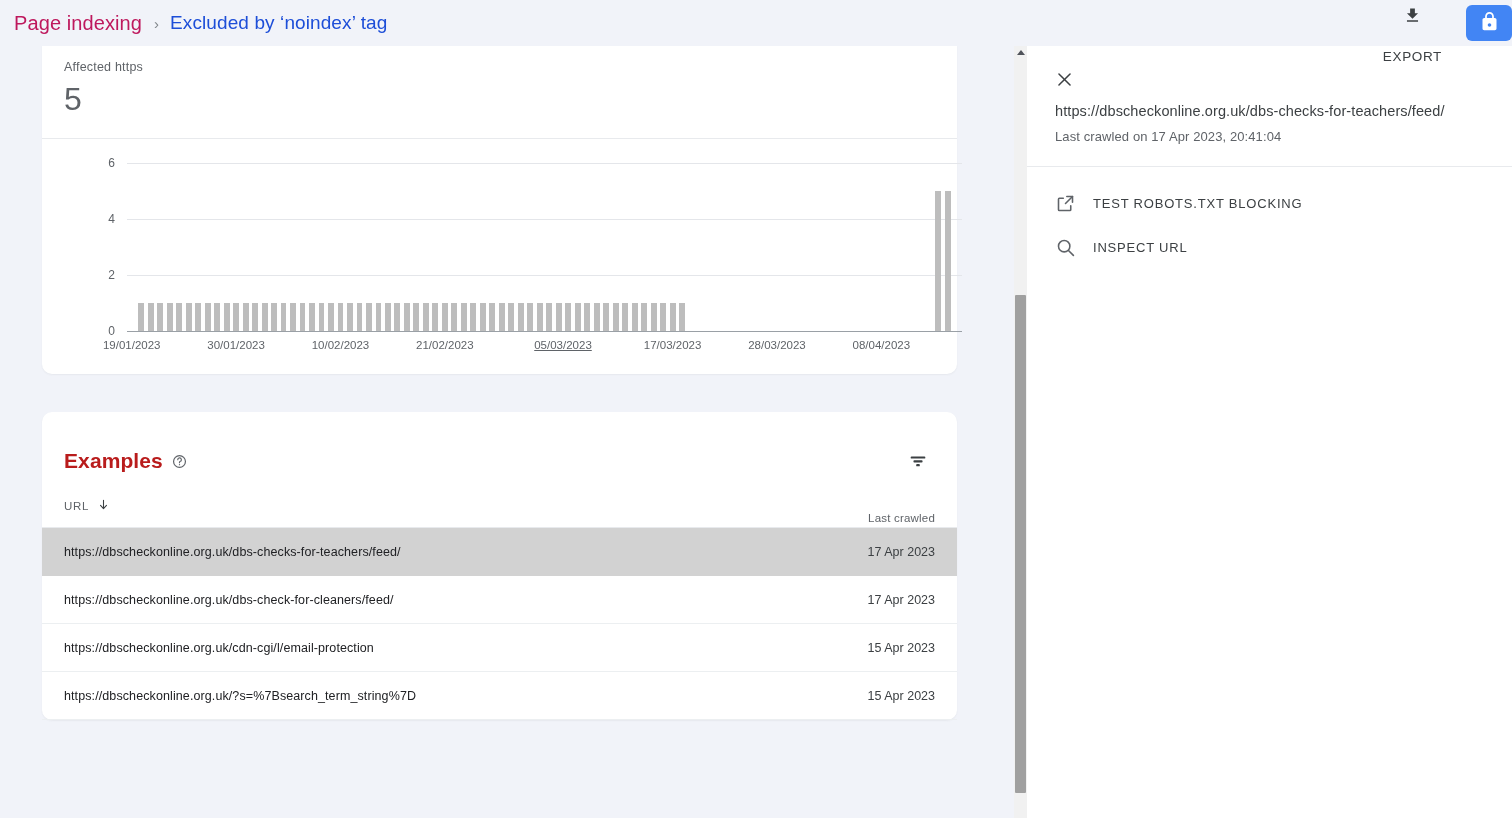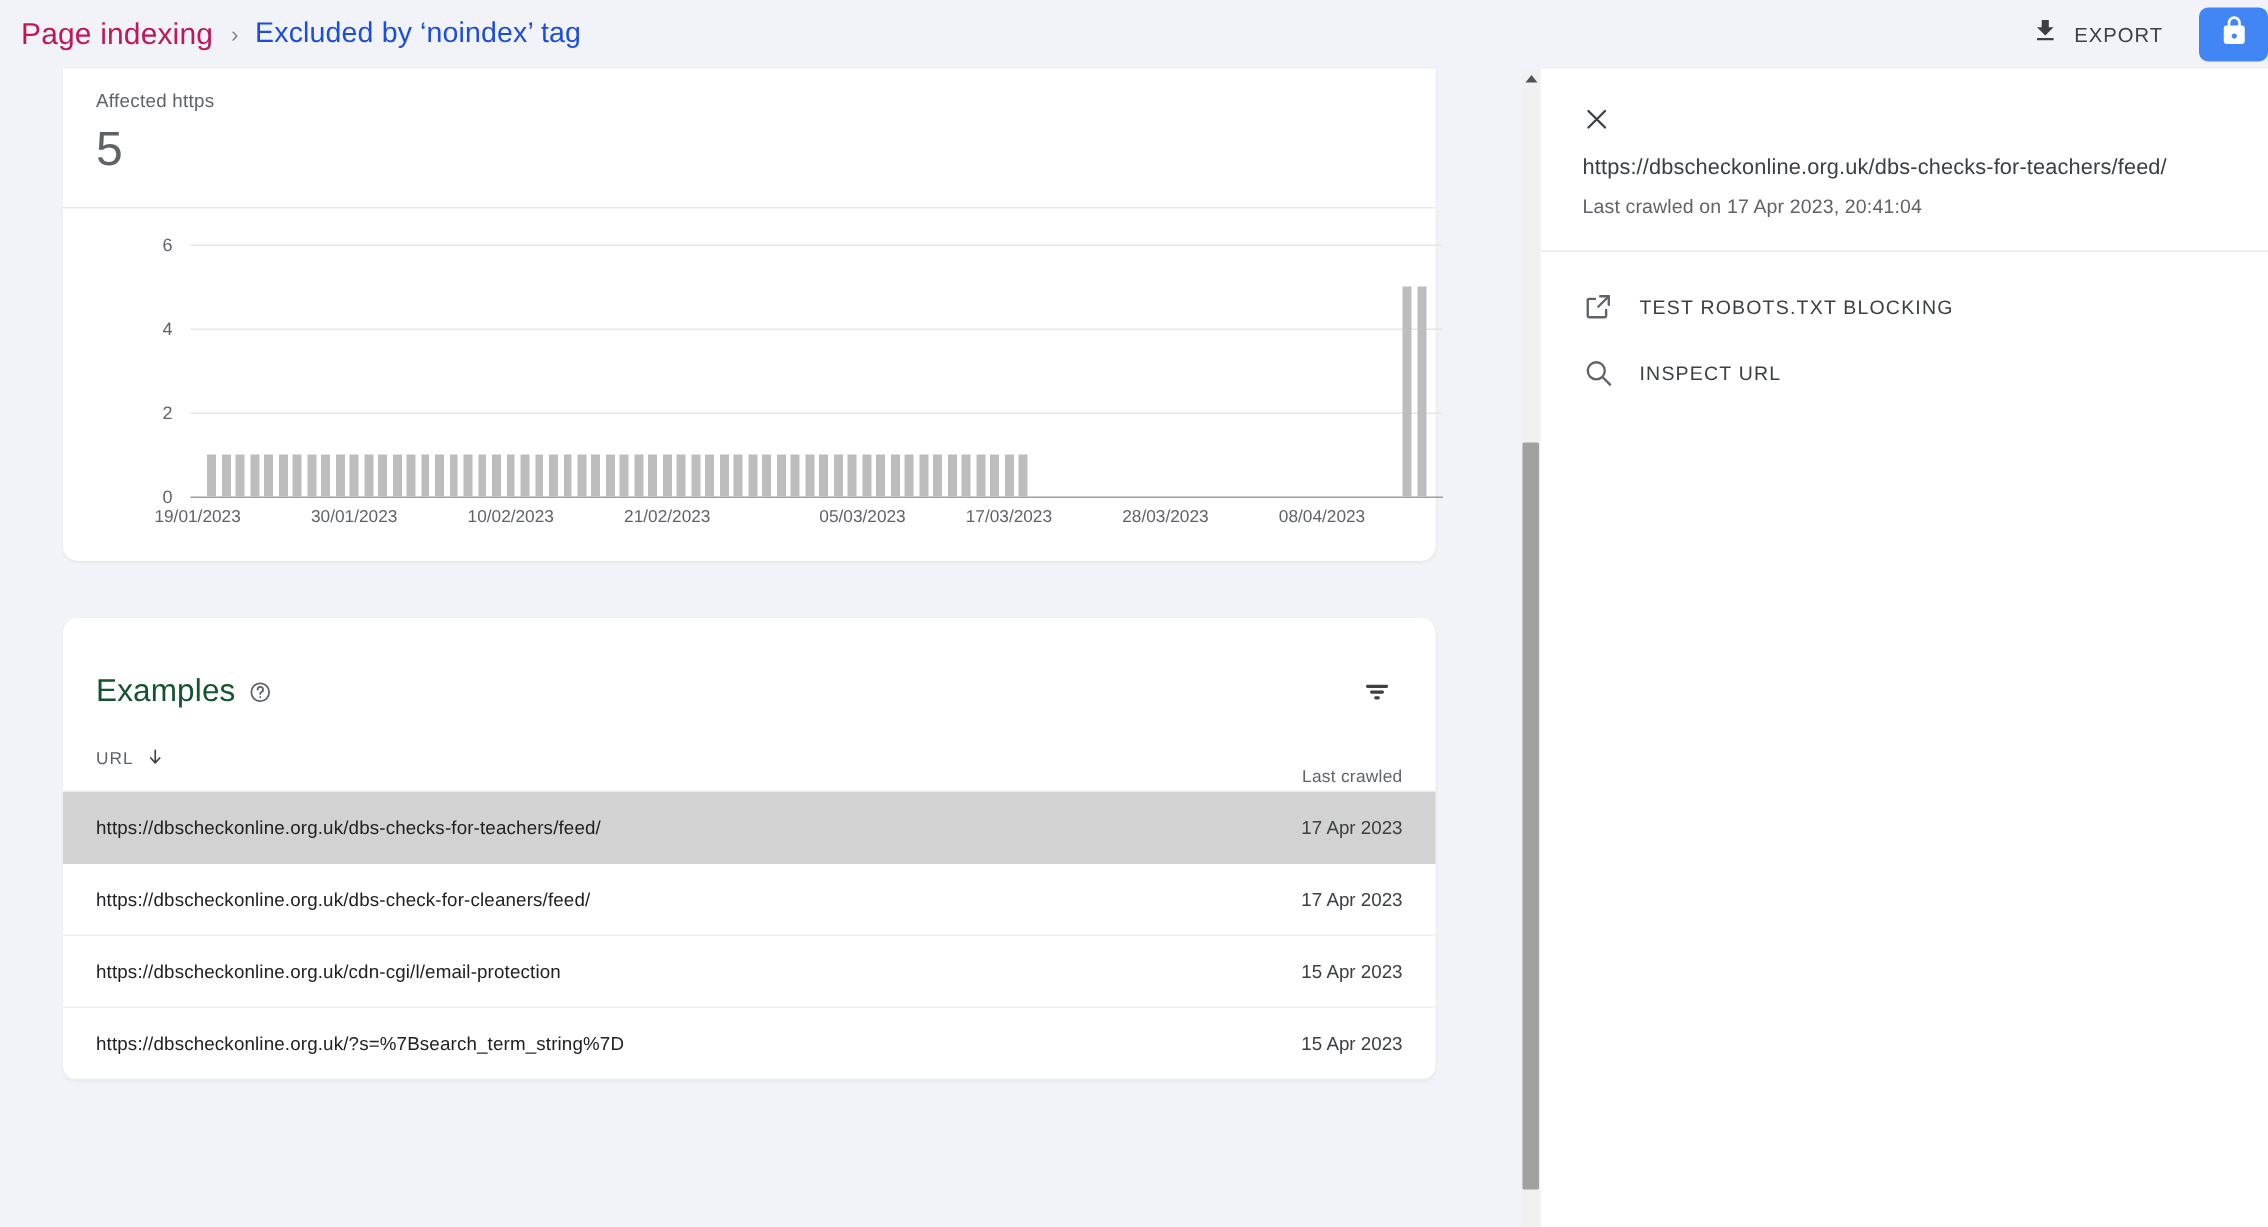--- a/index.html
+++ b/index.html
@@ -29,23 +29,23 @@
     font-size: 15px; color: #80868b; margin: 0 11px 0 12px;
     line-height: 1;
   }
   .crumb-current {
     font-size: 19px; color: #1d4ed8; font-weight: 500; letter-spacing: .1px;
   }
   .topbar-right {
     margin-left: auto; display: flex; align-items: center; height: 46px;
   }
   .export-btn {
-    display: flex; align-items: center; gap: 10px;
+    display: flex; align-items: center; gap: 20px;
     height: 34px; padding: 0 8px;
-    cursor: pointer; background: transparent; border: none;
+    cursor: pointer; background: transparent; border: none; flex-direction: column;
   }
   .export-label {
     font-size: 13.5px; font-weight: 500; letter-spacing: .65px;
     color: #3c4043;
   }
   .lock-btn {
     width: 46px; height: 36px;
     background: #4285f4;
     border-radius: 6px;
     margin-left: 16px;
@@ -116,21 +116,21 @@
     white-space: nowrap;
   }
 
   
   .examples-card { margin-top: 38px; padding-bottom: 0; }
   .examples-head {
     display: flex; align-items: center;
     padding: 26px 22px 0 22px; height: 72px;
   }
   .examples-title {
-    font-size: 21px; color: #14532d; font-weight: 400; letter-spacing: .1px;
+    font-size: 21px; color: #b91c1c; font-weight: 700; letter-spacing: .1px;
   }
   .help-icon {
     margin-left: 9px; cursor: pointer; display: inline-flex; align-items: center;
   }
   .filter-icon {
     margin-left: auto; cursor: pointer; padding: 6px;
     display: inline-flex; align-items: center;
   }
 
   .table { width: 100%; }
@@ -331,21 +331,21 @@
             <div class="bar" style="left: 552.144px; width: 5.88295px; height: 28px; background: rgb(189, 189, 189);"></div>
             <div class="bar" style="left: 808.337px; width: 5.88295px; height: 140px; background: rgb(189, 189, 189);"></div>
             <div class="bar" style="left: 817.826px; width: 5.88295px; height: 140px; background: rgb(189, 189, 189);"></div>
           </div>
         </div>
       <div class="xlabels" id="xlabels">
           <span class="xtick" style="left: 4.74432px; transform: translateX(-50%);">19/01/2023</span>
           <span class="xtick" style="left: 109.119px; transform: translateX(-50%);">30/01/2023</span>
           <span class="xtick" style="left: 213.494px; transform: translateX(-50%);">10/02/2023</span>
           <span class="xtick" style="left: 317.869px; transform: translateX(-50%);">21/02/2023</span>
-          <span class="xtick" style="left: 448px; transform: translateX(-50%);">05/03/2023</span>
+          <span class="xtick" style="left: 436px; transform: translateX(-50%); text-decoration: underline;">05/03/2023</span>
           <span class="xtick" style="left: 545.597px; transform: translateX(-50%);">17/03/2023</span>
           <span class="xtick" style="left: 649.972px; transform: translateX(-50%);">28/03/2023</span>
           <span class="xtick" style="left: 754.347px; transform: translateX(-50%);">08/04/2023</span>
         </div>
     </div>
   </div>
 
   <div class="card examples-card">
     <div class="examples-head">
       <span class="examples-title">Examples</span>

